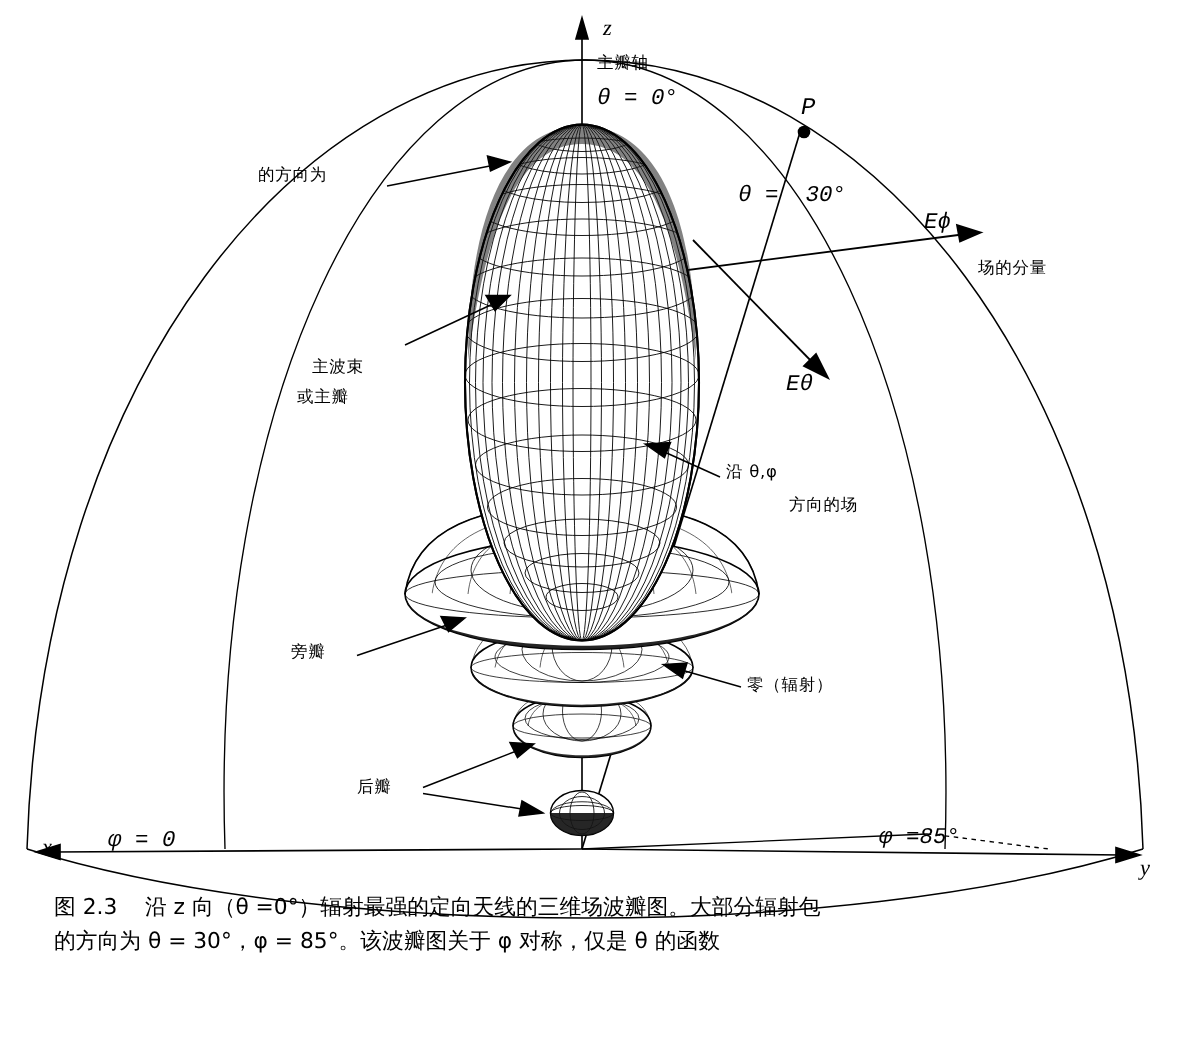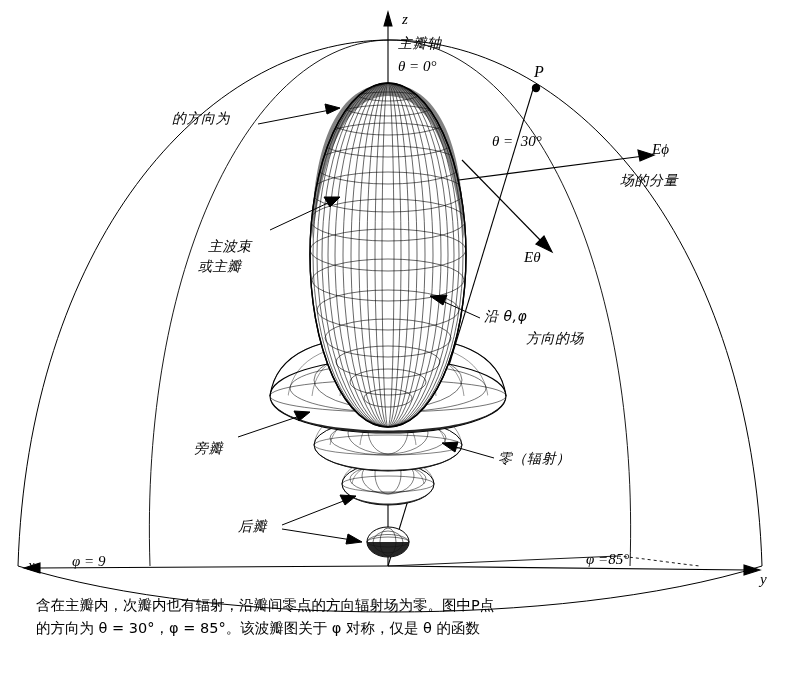--- a/index.html
+++ b/index.html
@@ -23,26 +23,25 @@
   }
   .lbl {
     position: absolute;
     font-family: "Liberation Serif", serif;
     color: #000;
     white-space: pre;
     line-height: 1.25;
   }
   .cjk {
     font-family: "DejaVu Sans", sans-serif;
-    font-size: 14px;
+    font-size: 11px;
     letter-spacing: 0.5px;
-    font-style: italic;
   }
   .math {
-    font-family: Liberation Serif, serif;
+    font-family: Liberation Mono, monospace;
     font-style: italic;
     font-size: 15px;
   }
   .axis-letter {
     font-family: "Liberation Serif", serif;
     font-style: italic;
     font-size: 15px;
   }
   .caption {
     position: absolute;
@@ -248,38 +247,38 @@
       <line x1="480" y1="318" x2="440" y2="300"></line>
       <polygon points="430,296 443,305 447,295" fill="#000"></polygon>
     </g>
   </svg>
 
   <div class="lbl axis-letter" style="left:402px; top:10px;">z</div>
   <div class="lbl cjk" style="left:398px; top:35px;">主瓣轴</div>
   <div class="lbl math" style="left:398px; top:57px;">θ = 0°</div>
 
   <div class="lbl math" style="left:534px; top:62px; font-size:16px;">P</div>
-  <div class="lbl math" style="left:492px; top:132px;">θ =  30°</div>
-  <div class="lbl math" style="left:652px; top:140px;">Eϕ</div>
-  <div class="lbl cjk" style="left:620px; top:172px;text-align:right;">场的分量</div>
+  <div class="lbl math" style="left:492px; top:122px;">θ =  30°</div>
+  <div class="lbl math" style="left:616px; top:140px;">Eϕ</div>
+  <div class="lbl cjk" style="left:652px; top:172px;text-align:right;">场的分量</div>
   <div class="lbl math" style="left:524px; top:248px;">Eθ</div>
 
   <div class="lbl cjk" style="left:172px; top:110px;">的方向为</div>
   <div class="lbl cjk" style="left:208px; top:238px;">主波束</div>
   <div class="lbl cjk" style="left:198px; top:258px;text-align:right;">或主瓣</div>
 
-  <div class="lbl cjk" style="left:194px; top:428px;margin-top:12px;">旁瓣</div>
+  <div class="lbl cjk" style="left:194px; top:428px;">旁瓣</div>
   <div class="lbl cjk" style="left:238px; top:518px;">后瓣</div>
   <div class="lbl cjk" style="left:498px; top:450px;">零（辐射）</div>
 
   <div class="lbl cjk" style="left:484px; top:308px;">沿 θ,φ</div>
   <div class="lbl cjk" style="left:484px; top:330px;margin-left:42px;">方向的场</div>
 
   <div class="lbl axis-letter" style="left:28px; top:556px;">x</div>
-  <div class="lbl math" style="left:72px; top:552px;">φ = 9</div>
+  <div class="lbl math" style="left:72px; top:552px;">φ = 0</div>
   <div class="lbl math" style="left:586px; top:550px;">φ =85°</div>
   <div class="lbl axis-letter" style="left:760px; top:570px;">y</div>
 </div>
 
 <div class="caption">
-  <span class="cap-line">含在主瓣内，次瓣内也有辐射，沿瓣间零点的方向辐射场为零。图中P点</span>
+  <span class="cap-line">图 2.3    沿 z 向（θ =0°）辐射最强的定向天线的三维场波瓣图。大部分辐射包</span>
   <span class="cap-line">的方向为 θ = 30°，φ = 85°。该波瓣图关于 φ 对称，仅是 θ 的函数</span>
 </div>
 
 </body></html>

